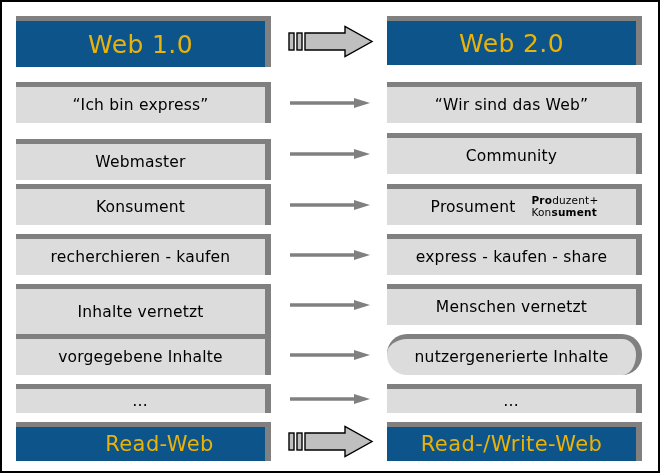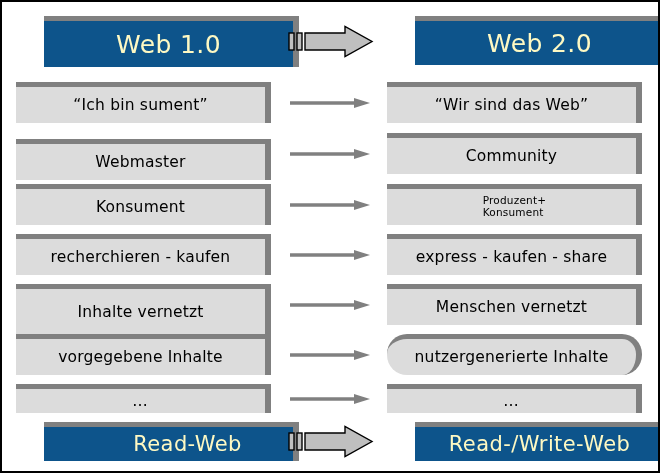--- a/index.html
+++ b/index.html
@@ -46,24 +46,23 @@
     white-space: nowrap;
   }
   .box-gray {
     background: #dcdcdc;
     color: #000000;
     font-size: 15.5px;
     letter-spacing: 0.2px;
   }
   .box-blue {
     background: #0d548b;
-    color: #fef9c3;
+    color: #eab308;
     font-size: 25px;
     letter-spacing: 0.4px;
-    margin-left: 28px;
   }
   .box-dots {
     font-size: 15.5px;
     letter-spacing: 1px;
   }
 
   
   .prosument-wrap {
     display: flex;
     align-items: center;
@@ -74,54 +73,55 @@
   }
   .prosument-main {
     font-size: 15.5px;
   }
   .prosument-note {
     font-size: 10.5px;
     line-height: 1.12;
     text-align: left;
     white-space: nowrap;
   }
-  .prosument-note b { font-weight: normal; }
+  .prosument-note b { font-weight: bold; }
 
   
   .arrow-block, .arrow-thin {
     position: absolute;
     left: 286px;
   }
   .arrow-block { width: 86px; height: 33px; }
   .arrow-thin  { width: 86px; height: 16px; }
 </style>
 </head>
 <body>
 
 <div id="diagram">
 
   <div class="col col-left">
     <div class="box box-blue" style="top:14px;  height:51px;">Web 1.0</div>
-    <div class="box box-gray" style="top:80px;  height:41px;">“Ich bin sument”</div>
+    <div class="box box-gray" style="top:80px;  height:41px;">“Ich bin express”</div>
     <div class="box box-gray" style="top:137px; height:41px;">Webmaster</div>
     <div class="box box-gray" style="top:182px; height:41px;">Konsument</div>
     <div class="box box-gray" style="top:232px; height:41px;">recherchieren - kaufen</div>
     <div class="box box-gray" style="top:282px; height:50px;">Inhalte vernetzt</div>
     <div class="box box-gray" style="top:332px; height:41px;">vorgegebene Inhalte</div>
     <div class="box box-gray box-dots" style="top:382px; height:29px;">…</div>
     <div class="box box-blue" style="top:420px; height:39px; font-size:21px;padding-left:38px;">Read-Web</div>
   </div>
 
   <div class="col col-right">
     <div class="box box-blue" style="top:14px;  height:49px;">Web 2.0</div>
     <div class="box box-gray" style="top:80px;  height:41px;">“Wir sind das Web”</div>
     <div class="box box-gray" style="top:131px; height:41px;">Community</div>
 
     <div class="box box-gray" style="top:182px; height:41px;">
       <span class="prosument-wrap">
+        <span class="prosument-main">Prosument</span>
         <span class="prosument-note">
           <span><b>Pro</b><span>duzent+</span></span><br>
           <span><span>Kon</span><b>sument</b></span>
         </span>
       </span>
     </div>
 
     <div class="box box-gray" style="top:232px; height:41px;">express - kaufen - share</div>
     <div class="box box-gray" style="top:282px; height:41px;">Menschen vernetzt</div>
     <div class="box box-gray" style="top:332px; height:41px;border-radius:20px;">nutzergenerierte Inhalte</div>

